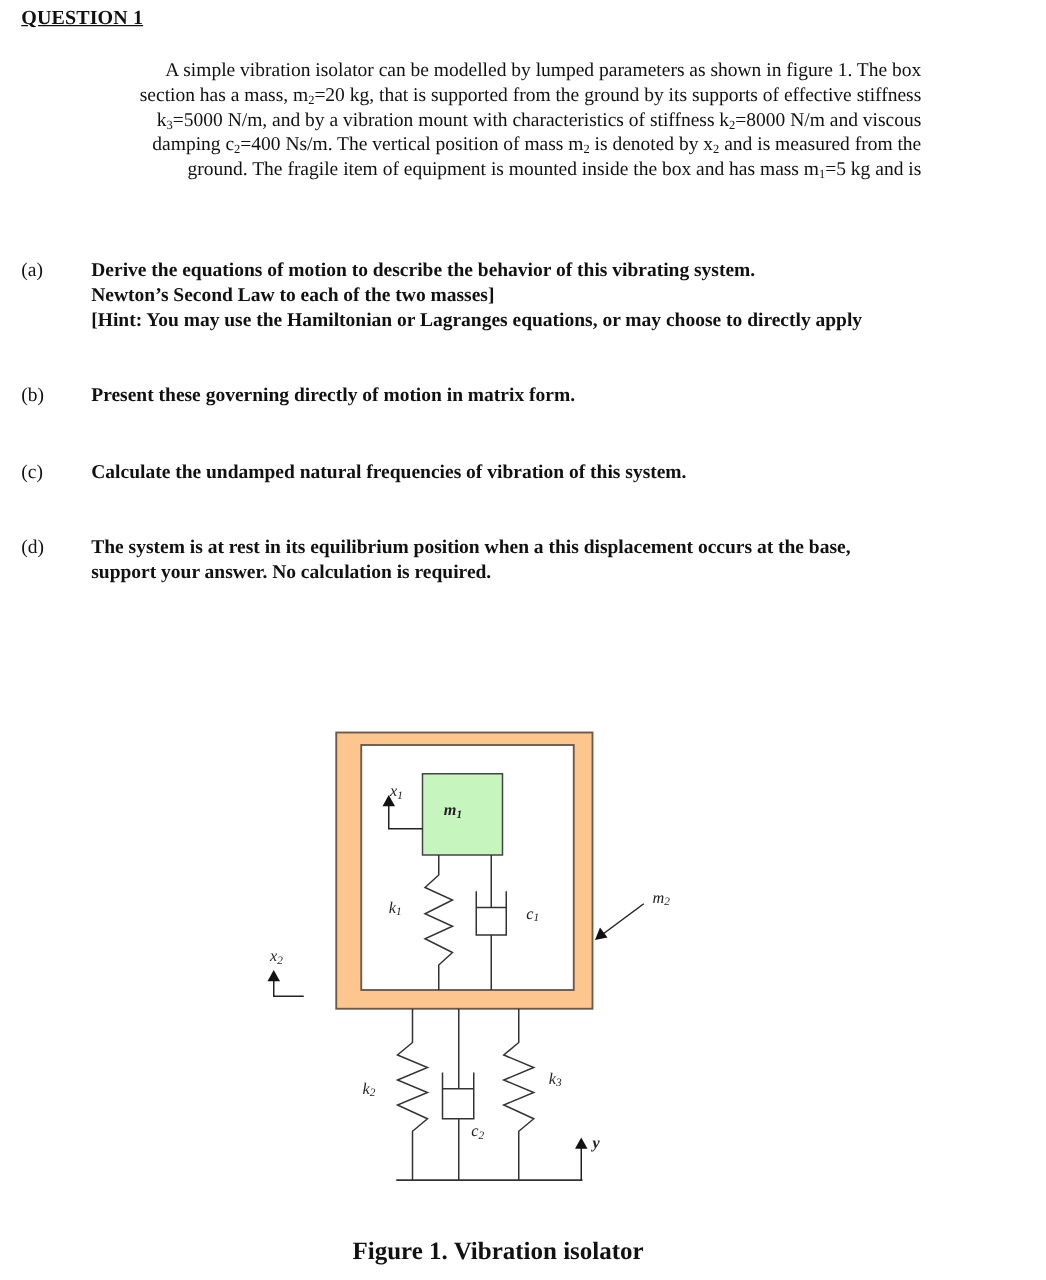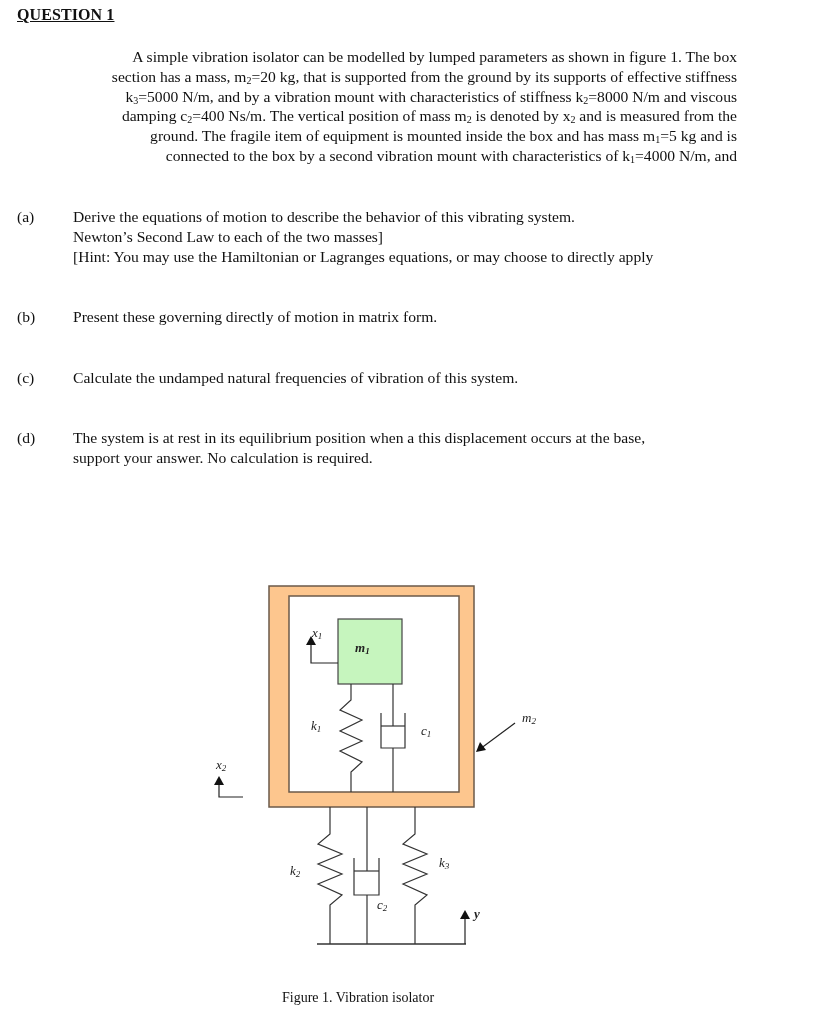--- a/index.html
+++ b/index.html
@@ -19,44 +19,43 @@
     }
     .intro .line { display: block; white-space: nowrap; text-align: right; }
     .caret { display: inline-block; width: 1.5px; height: 16px; background: #111; vertical-align: -3px; margin: 0 0.5px; }
     sub { font-size: 10px; vertical-align: -2px; line-height: 0; }
     .part {
       position: absolute; left: 17px; width: 740px;
       font-size: 15.6px; line-height: 19.8px;
     }
     .part .lbl { position: absolute; left: 0; top: 0; }
     .part .body { position: absolute; left: 56px; top: 0; width: 690px; }
-    .part .body .line { display: block; white-space: nowrap; }
+    .part .body .line { display: block; white-space: nowrap; font-weight: bold; }
     #part-a { top: 207px; }
     #part-b { top: 307px; }
     #part-c { top: 368px; }
     #part-d { top: 428px; }
     .figure { position: absolute; left: 0; top: 0; width: 837px; height: 1024px; }
     .caption {
       position: absolute; left: 282px; top: 990px;
-      font-weight: normal; font-size: 14px;
+      font-weight: bold; font-size: 20px;
     }
     svg text { font-family: "Liberation Serif", "DejaVu Serif", serif; }
   </style>
 </head>
 <body>
 
 <div class="heading">QUESTION 1</div>
 
 <div class="intro" id="intro">
     <span class="line">A simple vibration isolator can be modelled by lumped parameters as shown in figure 1. The box</span>
     <span class="line">section has a mass, m<sub>2</sub>=20 kg, that is supported from the ground by its supports of effective stiffness</span>
     <span class="line">k<sub>3</sub>=5000 N/m, and by a vibration mount with characteristics of stiffness k<sub>2</sub>=8000 N/m and viscous</span>
     <span class="line">damping c<sub>2</sub>=400 Ns/m.  The vertical position of mass m<sub>2</sub> is denoted by x<sub>2</sub> and is measured from the</span>
     <span class="line">ground. The fragile item of equipment is mounted inside the box and has mass m<sub>1</sub>=5 kg and is</span>
-    <span class="line">connected to the box by a second vibration mount with characteristics of k<sub>1</sub>=4000 N/m, and</span>
   </div>
 
 <div class="part" id="part-a">
   <span class="lbl">(a)</span>
   <div class="body">
     <span class="line">Derive the equations of motion to describe the behavior of this vibrating system.</span>
     <span class="line">Newton’s Second Law to each of the two masses]</span>
     <span class="line">[Hint: You may use the Hamiltonian or Lagranges equations, or may choose to directly apply</span>
   </div>
 </div>

